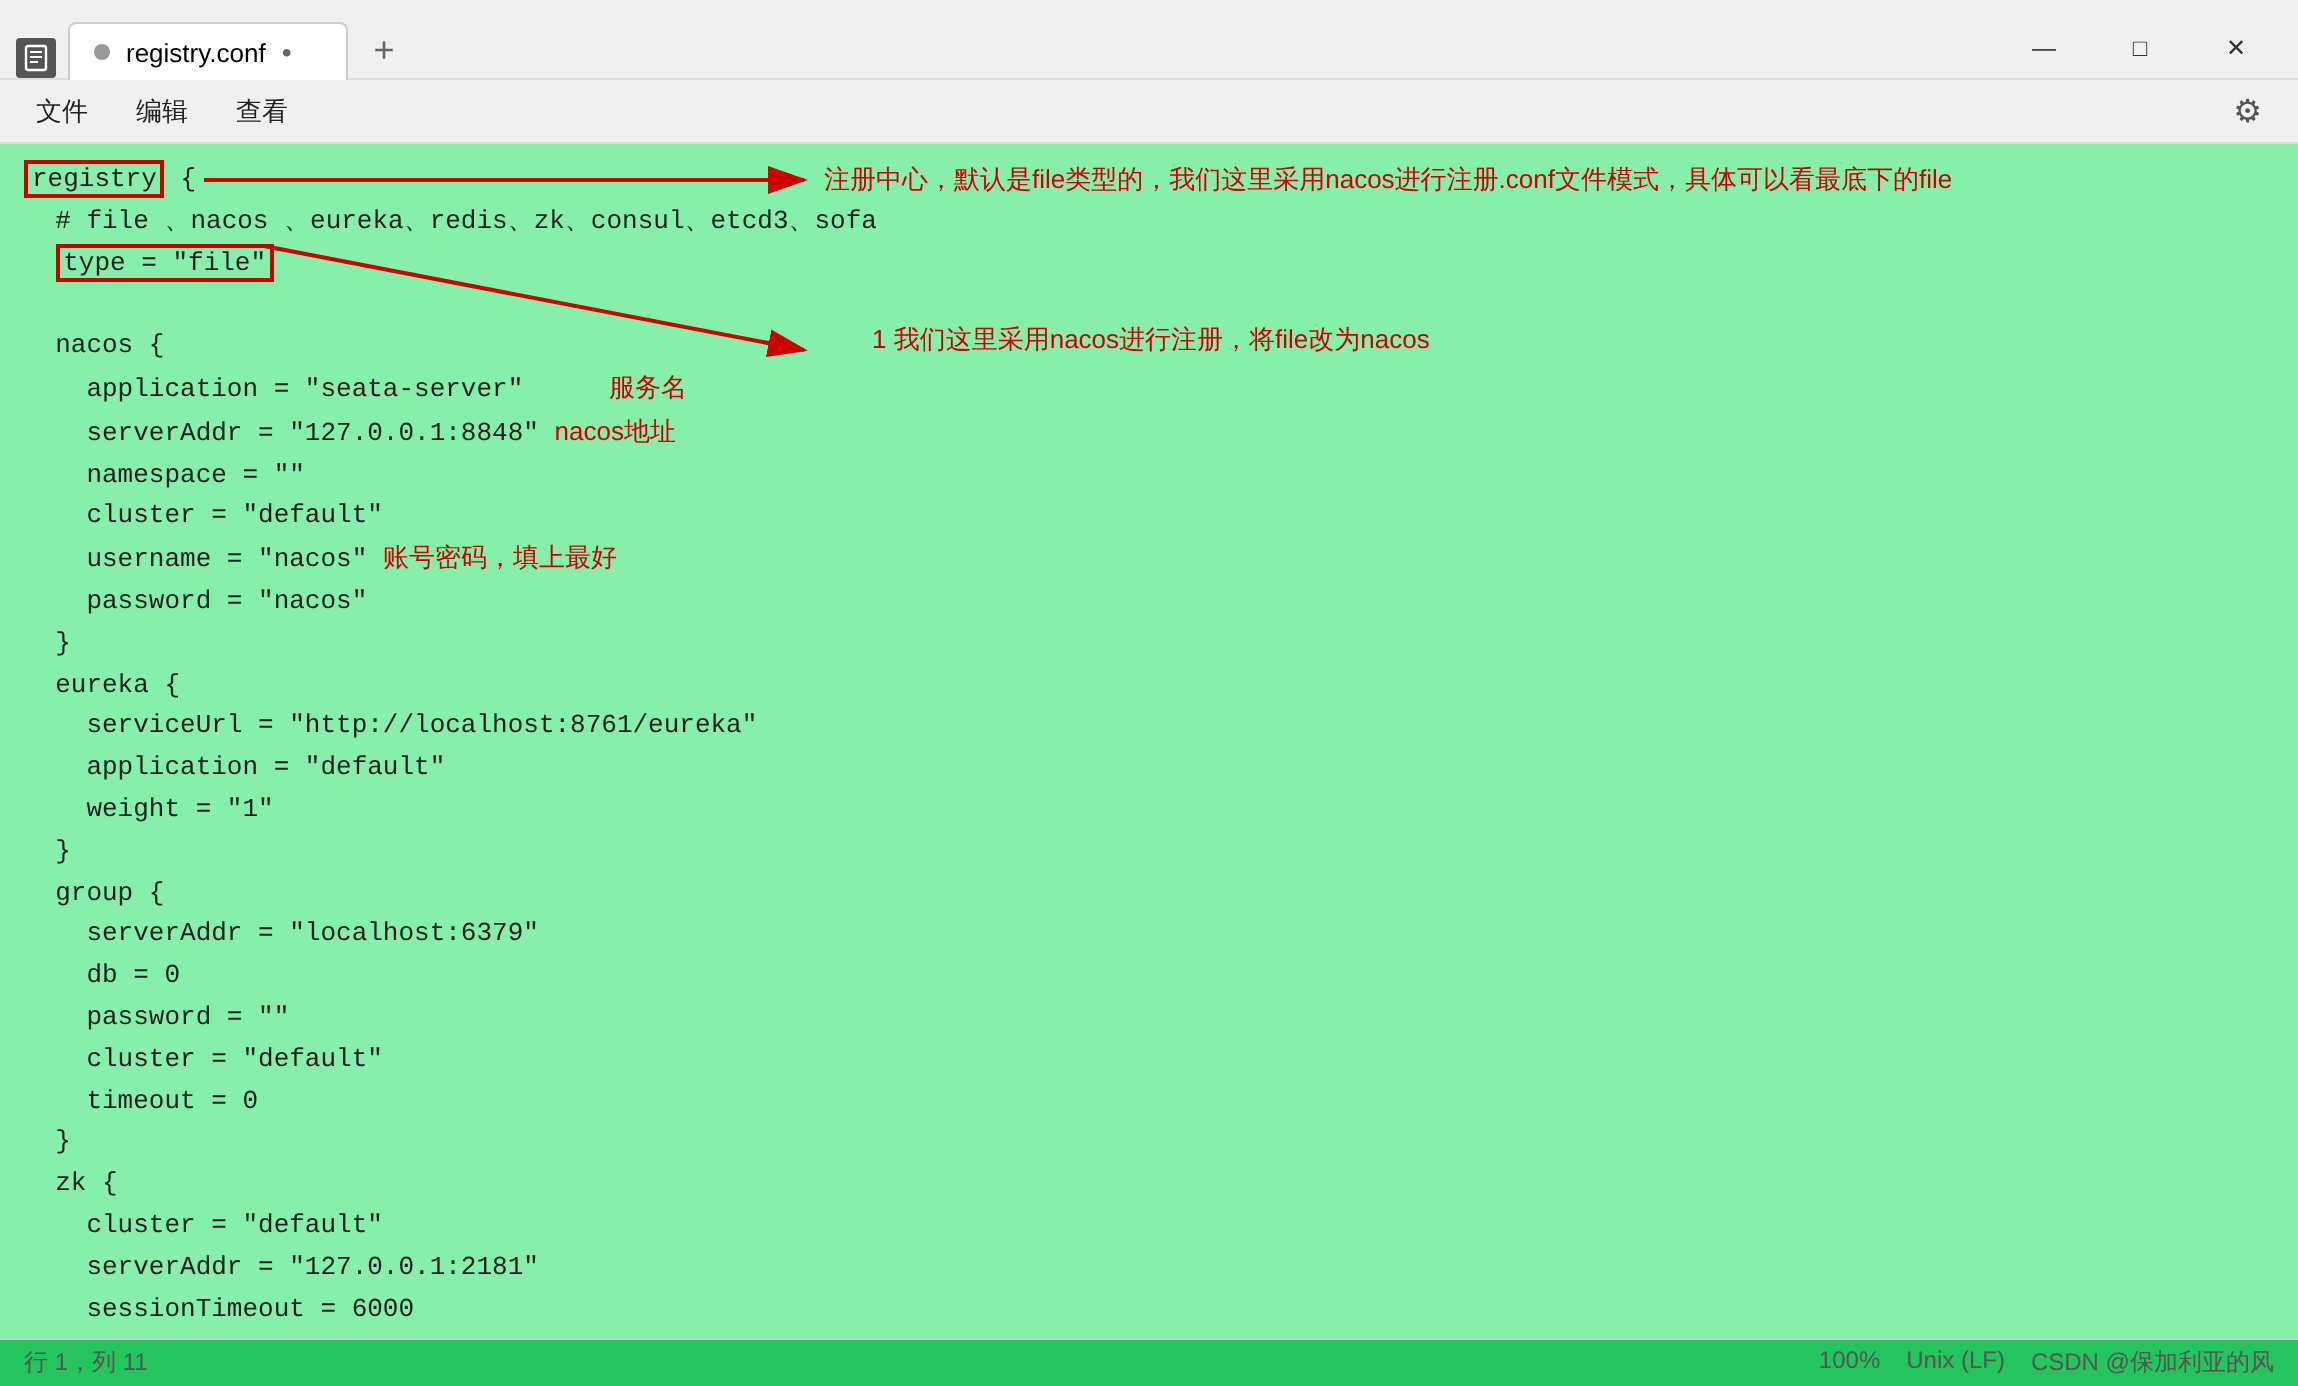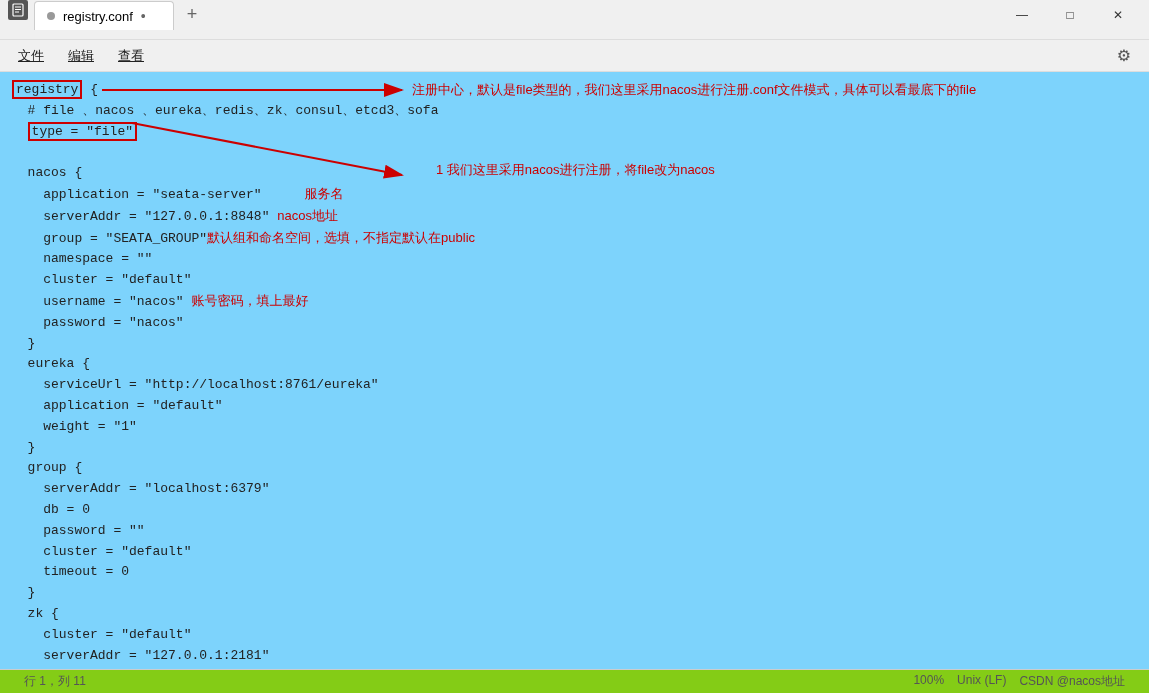--- a/index.html
+++ b/index.html
@@ -11,21 +11,21 @@
       overflow: hidden;
       display: flex;
       flex-direction: column;
     }
 
     
     .title-bar {
       height: 40px;
       background: #f0f0f0;
       display: flex;
-      align-items: flex-start;
+      align-items: flex-end;
       padding: 0 8px;
       border-bottom: 1px solid #ddd;
     }
     .title-bar-icon {
       width: 20px;
       height: 20px;
       margin-right: 6px;
       background: #555;
       border-radius: 2px;
       display: flex;
@@ -96,21 +96,20 @@
       padding: 0 8px;
       border-bottom: 1px solid #ddd;
       gap: 4px;
     }
     .menu-item {
       padding: 4px 10px;
       font-size: 13px;
       cursor: pointer;
       border-radius: 4px;
       color: #222;
-      text-decoration: underline;
     }
     .menu-settings {
       margin-left: auto;
       font-size: 16px;
       padding: 4px 10px;
       cursor: pointer;
       color: #555;
     }
 
     
@@ -118,21 +117,21 @@
       flex: 1;
       display: flex;
       background: white;
       overflow: hidden;
       position: relative;
     }
 
     
     .editor {
       flex: 1;
-      background: #7dd3fc;
+      background: #86efac;
       padding: 8px 12px;
       font-family: 'Consolas', 'Courier New', monospace;
       font-size: 13px;
       line-height: 1.6;
       color: #222;
       overflow-y: auto;
       position: relative;
     }
 
     
@@ -141,25 +140,25 @@
       top: 0;
       left: 0;
       width: 100%;
       height: 100%;
       pointer-events: none;
     }
 
     
     .status-bar {
       height: 24px;
-      background: #84cc16;
+      background: #22c55e;
       border-top: 1px solid #ccc;
       display: flex;
       align-items: center;
-      padding: 0 24px;
+      padding: 0 12px;
       font-size: 12px;
       color: #555;
       gap: 16px;
     }
     .status-right {
       margin-left: auto;
       display: flex;
       gap: 13px;
     }
 
@@ -220,21 +219,20 @@
 
         <div class="code-line">  # file 、nacos 、eureka、redis、zk、consul、etcd3、sofa</div>
 
         <div class="code-line">  <span style="border: 2px solid #cc0000; display:inline; padding: 0 2px;">type = "file"</span></div>
 
         <div class="code-line"> </div>
 
         <div class="code-line">  nacos {</div>
         <div class="code-line">    application = "seata-server" <span style="color:#cc0000; font-family:'Segoe UI',sans-serif;margin-left:35px;">服务名</span></div>
         <div class="code-line">    serverAddr = "127.0.0.1:8848" <span style="color:#cc0000; font-family:'Segoe UI',sans-serif;">nacos地址</span></div>
-        <div class="code-line">    group = "SEATA_GROUP"<span style="color:#cc0000; font-family:'Segoe UI',sans-serif;">默认组和命名空间，选填，不指定默认在public</span></div>
         <div class="code-line">    namespace = ""</div>
         <div class="code-line">    cluster = "default"</div>
         <div class="code-line">    username = "nacos" <span style="color:#cc0000; font-family:'Segoe UI',sans-serif;margin-top:48px;">账号密码，填上最好</span></div>
         <div class="code-line">    password = "nacos"</div>
         <div class="code-line">  }</div>
 
         <div class="code-line">  eureka {</div>
         <div class="code-line">    serviceUrl = "http://localhost:8761/eureka"</div>
         <div class="code-line">    application = "default"</div>
         <div class="code-line">    weight = "1"</div>
@@ -273,15 +271,15 @@
       </div>
     </div>
   </div>
 </div>
 
 <div class="status-bar">
   <span>行 1，列 11</span>
   <div class="status-right">
     <span>100%</span>
     <span>Unix (LF)</span>
-    <span>CSDN @nacos地址</span>
+    <span>CSDN @保加利亚的风</span>
   </div>
 </div>
 
 </body></html>

